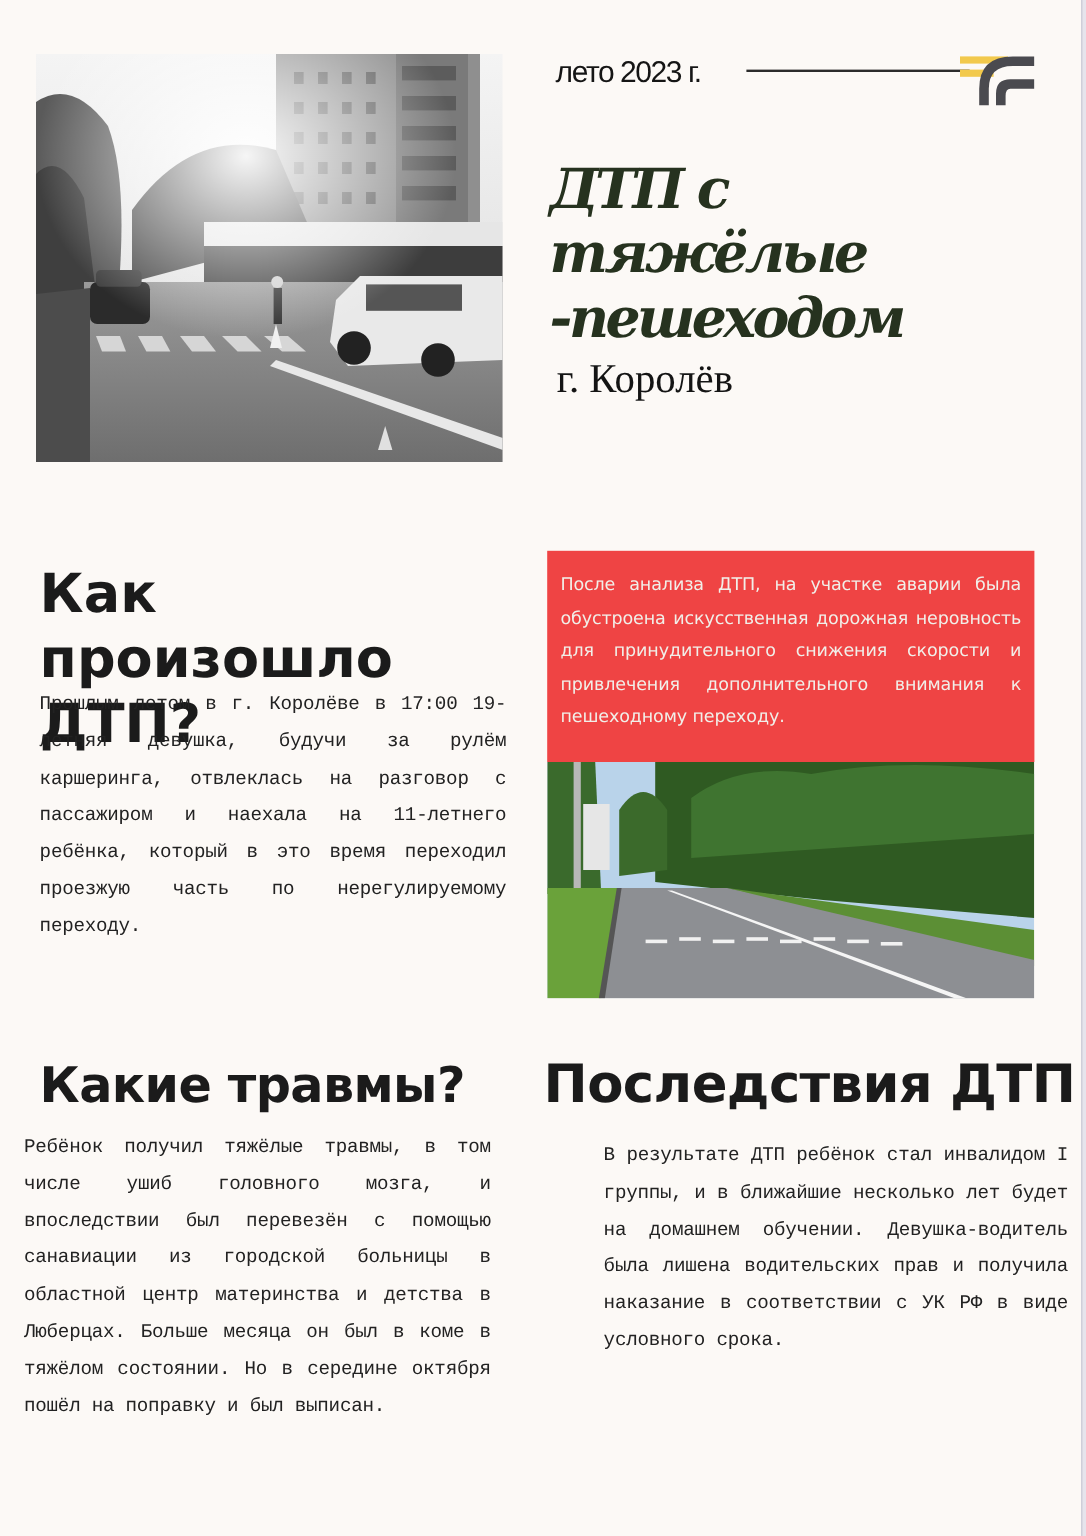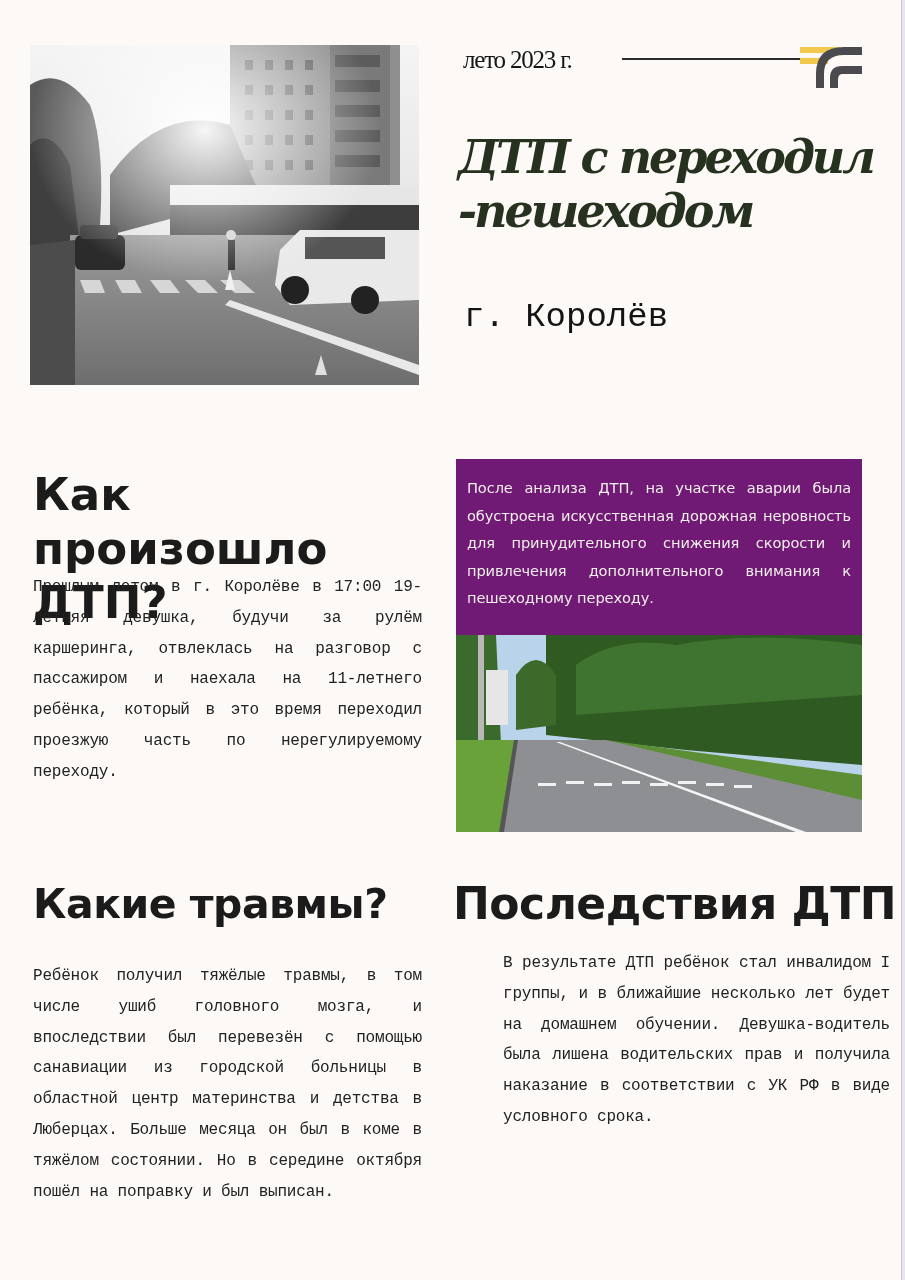--- a/index.html
+++ b/index.html
@@ -16,64 +16,64 @@
   }
   .photo {
     position: absolute; overflow: hidden;
   }
   .photo svg { display: block; width: 100%; height: 100%; }
   #photo-top { left: 30px; top: 45px; width: 389px; height: 340px; }
   #photo-road { left: 456px; top: 635px; width: 406px; height: 197px; }
 
   .season {
     position: absolute; left: 463px; top: 46px;
-    font-family: Liberation Serif, serif;
+    font-family: Liberation Sans, sans-serif;
     font-size: 25px; letter-spacing: -1.2px; color: #151515;
   }
   .rule {
     position: absolute; left: 622px; top: 58px; width: 186px; height: 2px; background: #2c2c2c;
   }
   .logo { position: absolute; left: 800px; top: 44px; width: 62px; height: 44px; }
 
   .title {
     position: absolute; left: 458px; top: 130px; width: 420px;
     font-family: "DejaVu Serif", serif;
     font-style: italic; font-weight: bold;
     font-size: 46px; line-height: 54px; letter-spacing: -3px;
     color: #26321f;
   }
   .city {
     position: absolute; left: 464px; top: 298px;
-    font-family: Liberation Mono, monospace;
+    font-family: Liberation Serif, serif;
     font-size: 34px; color: #141414;
   }
 
   h2 {
     position: absolute;
     font-family: "DejaVu Sans", sans-serif;
     font-weight: bold; color: #1b1b1b;
   }
   #h-how { left: 33px; top: 468px; width: 390px; font-size: 45px; line-height: 54px; text-align: justify; text-align-last: left; word-spacing: 18px;}
   #h-inj { left: 33px; top: 878px; font-size: 41px; line-height: 52px; letter-spacing: -0.5px; }
   #h-con { left: 453px; top: 878px; font-size: 44px; line-height: 52px; letter-spacing: -0.5px; }
 
   .para {
     position: absolute;
     font-family: Liberation Mono, monospace;
     font-size: 16px; line-height: 30.8px;
     text-align: justify; color: #222;
     letter-spacing: -0.2px;
   }
   #p-how { left: 33px; top: 572px; width: 389px; }
-  #p-inj { left: 33px; top: 941px; width: 389px; margin-top: 20px; }
+  #p-inj { left: 20px; top: 941px; width: 389px; }
   #p-con { left: 464px; top: 948px; width: 387px; margin-left: 39px; }
 
   .green-box {
     position: absolute; left: 456px; top: 459px; width: 406px; height: 176px;
-    background: #701a75;
+    background: #ef4444;
   }
   #p-box {
     position: absolute; left: 11px; top: 15px; width: 384px;
     font-family: "DejaVu Sans", sans-serif;
     font-size: 14.6px; line-height: 27.6px;
     text-align: justify; color: #f1efe9; letter-spacing: -0.1px;
   }
 </style>
 </head>
 <body>
@@ -170,21 +170,21 @@
 <div class="rule"></div>
 <div class="logo">
   <svg viewBox="0 0 62 44" width="62" height="44">
     <rect x="0" y="3" width="40" height="6" fill="#f2c94c"></rect>
     <rect x="0" y="14" width="28" height="6" fill="#f2c94c"></rect>
     <path d="M16 44 L16 30 Q16 3 44 3 L62 3 L62 11 L44 11 Q24 11 24 30 L24 44 Z" fill="#4a4a4f"></path>
     <path d="M30 44 L30 34 Q30 22 42 22 L62 22 L62 30 L42 30 Q38 30 38 36 L38 44 Z" fill="#4a4a4f"></path>
   </svg>
 </div>
 
-<div class="title">ДТП с переходил -пешеходом</div>
+<div class="title">ДТП с тяжёлые -пешеходом</div>
 <div class="city">г. Королёв</div>
 
 <h2 id="h-how">Как произошло ДТП?</h2>
 <p class="para" id="p-how">Прошлым летом в г. Королёве в 17:00 19-летняя девушка, будучи за рулём каршеринга, отвлеклась на разговор с пассажиром и наехала на 11-летнего ребёнка, который в это время переходил проезжую часть по нерегулируемому переходу.</p>
 
 <div class="green-box">
   <p id="p-box">После анализа ДТП, на участке аварии была обустроена искусственная дорожная неровность для принудительного снижения скорости и привлечения дополнительного внимания к пешеходному переходу.</p>
 </div>
 
 <div class="photo" id="photo-road" title="road with speed bump markings and trees">

